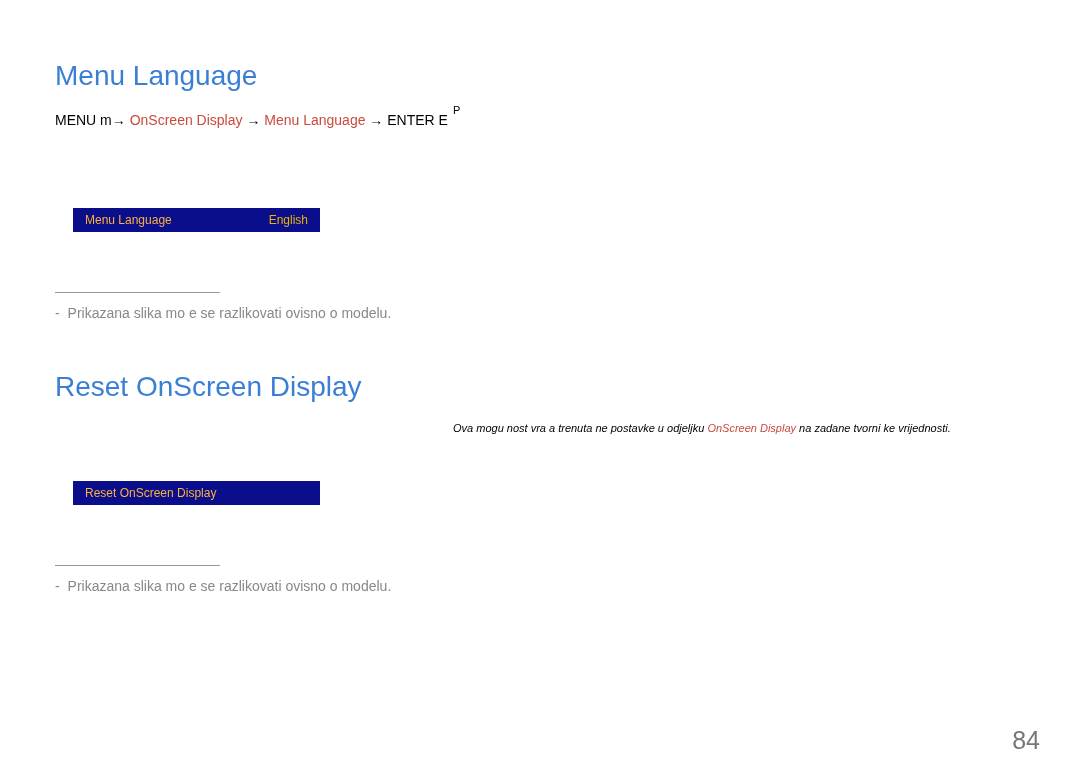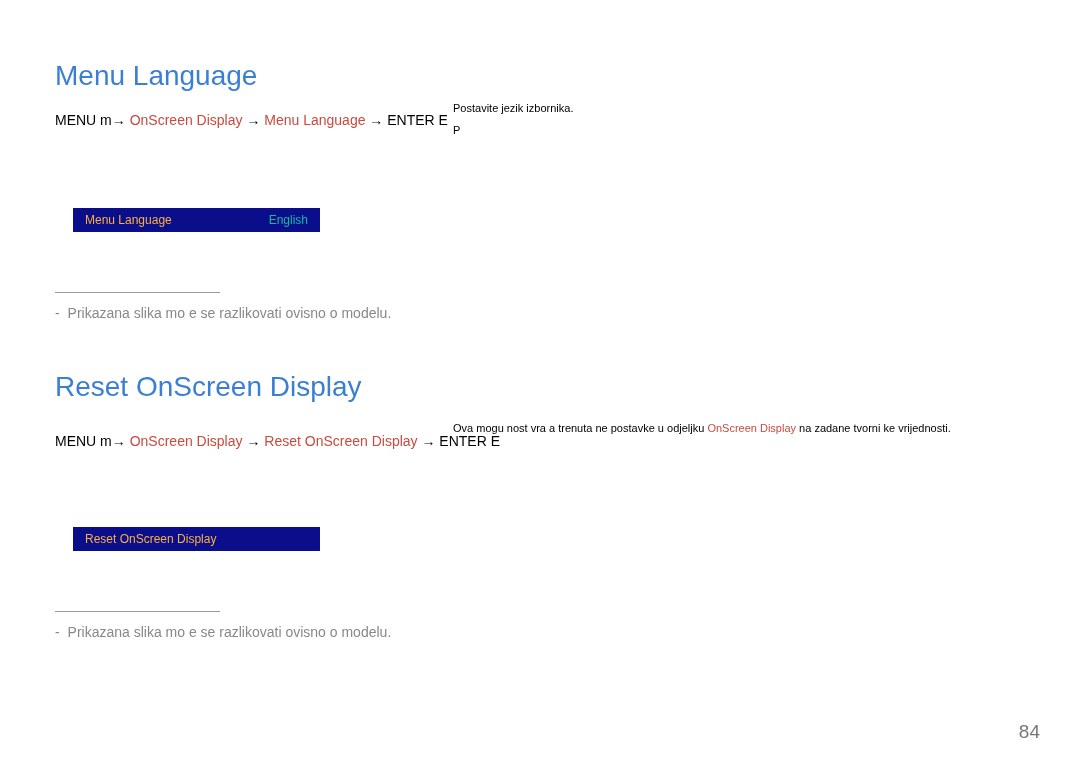--- a/index.html
+++ b/index.html
@@ -65,21 +65,21 @@
       padding: 0 12px;
       margin-top: 80px;
       margin-left: 18px;
       margin-bottom: 60px;
     }
     .menu-bar-label {
       color: #fbb040;
       font-size: 12px;
     }
     .menu-bar-value {
-      color: #14b8a6;
+      color: #eab308;
       font-size: 12px;
     }
     .divider-line {
       border-top: 1px solid #999;
       width: 165px;
       margin-bottom: 12px;
     }
     .footnote {
       font-size: 14px;
       color: #888;
@@ -94,20 +94,21 @@
       font-weight: 400;
       margin-bottom: 30px;
     }
     .right-text-block2 {
       position: absolute;
       left: 453px;
       top: 422px;
       width: 570px;
       font-size: 11px;
       color: #000;
+      font-style: italic;
     }
     .right-text-block2 .bc-highlight {
       color: #c94a3e;
     }
     .menu-bar2 {
       background: #0a0e8a;
       width: 247px;
       height: 24px;
       display: flex;
       align-items: center;
@@ -116,38 +117,37 @@
       margin-left: 18px;
       margin-bottom: 60px;
     }
     .menu-bar2-label {
       color: #fbb040;
       font-size: 12px;
     }
     .page-number {
       position: absolute;
       right: 40px;
-      bottom: 20px;
-      font-size: 19px;
+      bottom: 8px;
+      font-size: 25px;
       color: #777;
     }
   </style>
 </head>
 <body>
 
 <div>
   <div class="heading">Menu Language</div>
 
   <div class="breadcrumb">
     <span>MENU m→</span>
     <span class="bc-highlight">OnScreen Display</span><span class="arrow"> → </span><span class="bc-highlight">Menu Language</span><span class="arrow"> → </span><span>ENTER E</span>
   </div>
 
   <div class="right-text-block">
-    <div class="rt-line1">Postavite jezik izbornika.</div>
     <div class="rt-indent">
       <span class="rt-prefix">P</span>
     </div>
   </div>
 
   <div class="menu-bar">
     <span class="menu-bar-label">Menu Language</span>
     <span class="menu-bar-value">English</span>
   </div>
 
@@ -158,24 +158,20 @@
   </div>
 </div>
 
 <div>
   <div class="section2-heading">Reset OnScreen Display</div>
 
   <div class="right-text-block2">
     <span>Ova mogu nost vra a trenuta ne postavke u odjeljku </span><span class="bc-highlight">OnScreen Display</span><span> na zadane tvorni ke vrijednosti.</span>
   </div>
 
-  <div class="breadcrumb">
-    <span>MENU m→</span>
-    <span class="bc-highlight">OnScreen Display</span><span class="arrow"> → </span><span class="bc-highlight">Reset OnScreen Display</span><span class="arrow"> → </span><span>ENTER E</span>
-  </div>
 
   <div class="menu-bar2">
     <span class="menu-bar2-label">Reset OnScreen Display</span>
   </div>
 
   <div class="divider-line"></div>
   <div class="footnote">
     <span class="dash">-</span>
     <span>Prikazana slika mo e se razlikovati ovisno o modelu.</span>
   </div>

